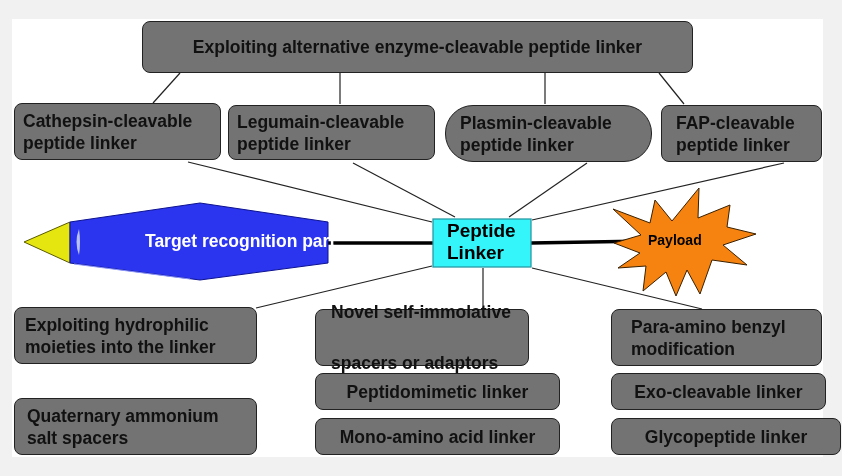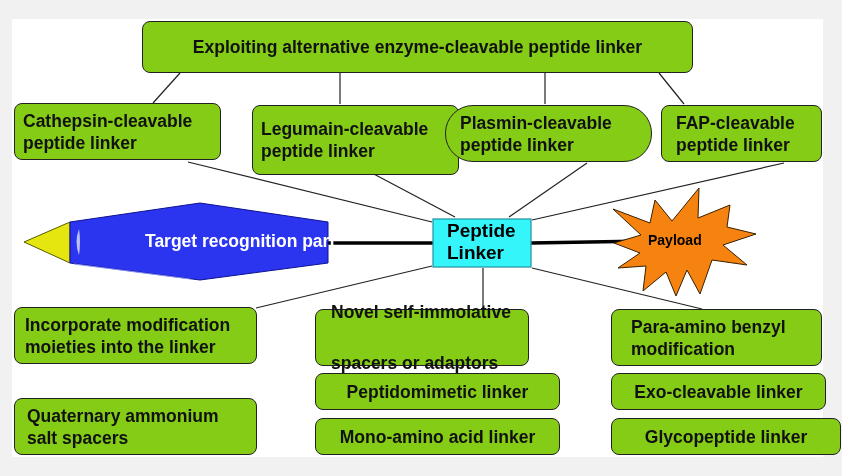--- a/index.html
+++ b/index.html
@@ -1,21 +1,21 @@
 <!DOCTYPE html>
 <html><head>
   <meta charset="utf-8">
   <style>
     html, body { margin: 0; padding: 0; }
     body { width: 842px; height: 476px; background: #f1f1f1; position: relative; overflow: hidden;
            font-family: "Liberation Sans", sans-serif; }
     .panel { position: absolute; left: 12px; top: 19px; width: 811px; height: 438px; background: #ffffff; }
     svg.links { position: absolute; left: 0; top: 0; width: 842px; height: 476px; }
     .box { position: absolute; box-sizing: border-box; border: 1.3px solid #222; border-radius: 8px;
-           background: #84cc16; font-weight: bold; font-size: 17.5px; line-height: 22px; color: #111;
+           background: #737373; font-weight: bold; font-size: 17.5px; line-height: 22px; color: #111;
            padding: 0 0 0 8px; display: flex; flex-direction: column; justify-content: center; }
     .box.center { align-items: center; padding: 0; }
     .box span { display: block; white-space: nowrap; }
     .lbl { position: absolute; font-weight: bold; white-space: nowrap; }
   </style>
 </head>
 <body>
 
 <div class="panel"></div>
 
@@ -50,42 +50,42 @@
 </svg>
 
 <div class="box center" style="left:142px; top:21px; width:551px; height:52px;">
   <span>Exploiting alternative enzyme-cleavable peptide linker</span>
 </div>
 
 <div class="box" style="left:14px; top:103px; width:207px; height:57px;">
   <span>Cathepsin-cleavable</span>
   <span>peptide linker</span>
 </div>
-<div class="box" style="left:228px; top:105px; width:207px; height:70px;margin-left:24px;">
+<div class="box" style="left:228px; top:105px; width:207px; height:55px;">
   <span>Legumain-cleavable</span>
   <span>peptide linker</span>
 </div>
 <div class="box" style="left:445px; top:105px; width:207px; height:57px; padding-left:14px;border-radius:28px;">
   <span>Plasmin-cleavable</span>
   <span>peptide linker</span>
 </div>
 <div class="box" style="left:661px; top:105px; width:161px; height:57px; padding-left:14px;">
   <span>FAP-cleavable</span>
   <span>peptide linker</span>
 </div>
 
 <div class="lbl" style="left:97px; top:231px; color:#fff; font-size:17.5px;margin-left:48px;">Target recognition part</div>
 <div class="lbl" style="left:447px; top:220px; font-size:19px; line-height:22px; color:#000;">
   <span style="display:block;">Peptide</span>
   <span style="display:block;">Linker</span>
 </div>
 <div class="lbl" style="left:648px; top:232px; font-size:14px; color:#000;">Payload</div>
 
 <div class="box" style="left:14px; top:307px; width:243px; height:57px; padding-left:10px;">
-  <span>Incorporate modification</span>
+  <span>Exploiting hydrophilic</span>
   <span>moieties into the linker</span>
 </div>
 <div class="box" style="left:14px; top:398px; width:243px; height:57px; padding-left:12px;">
   <span>Quaternary ammonium</span>
   <span>salt spacers</span>
 </div>
 
 <div class="box" style="left:315px; top:309px; width:214px; height:57px; padding-left:15px;gap:29px;">
   <span>Novel self-immolative</span>
   <span>spacers or adaptors</span>

